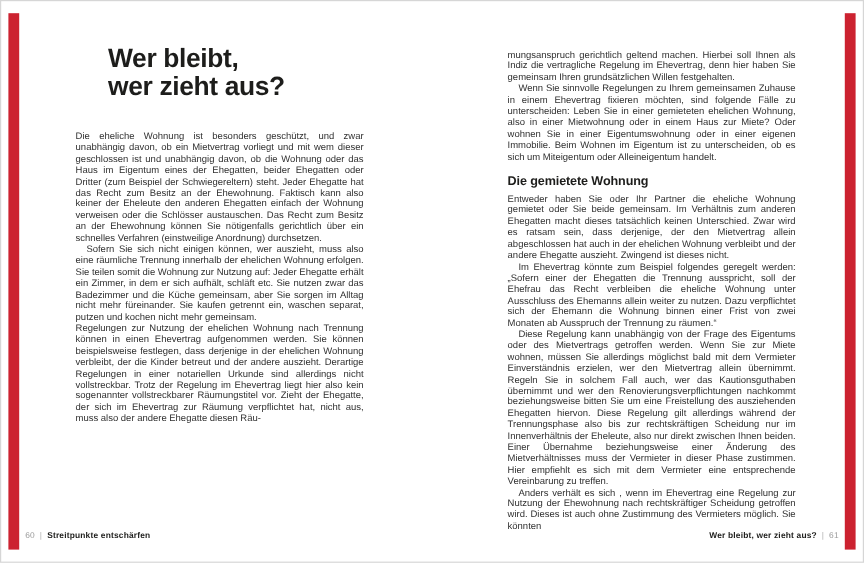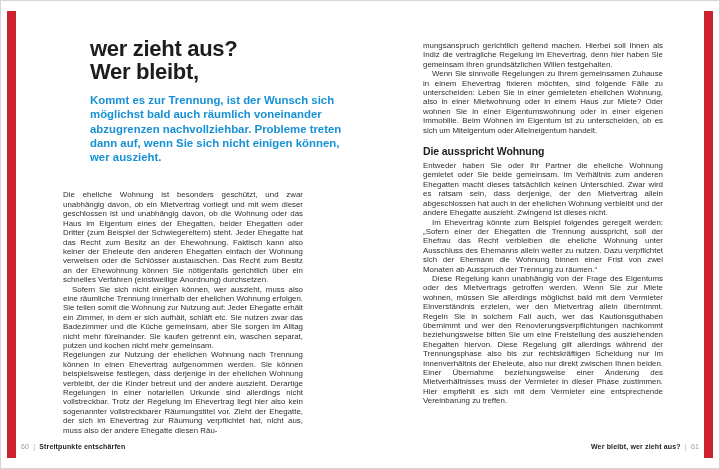--- a/index.html
+++ b/index.html
@@ -63,38 +63,38 @@
 </head>
 <body>
 
 <div class="frame">
 
   <div class="cover-edge left"></div>
   <div class="cover-edge right"></div>
 
   <div class="page-left">
     <h1>
+      <span>Wer bleibt,</span>
       <span>wer zieht aus?</span>
-      <span>Wer bleibt,</span>
     </h1>
-    <p class="lead">Kommt es zur Trennung, ist der Wunsch sich möglichst bald auch räumlich voneinander abzugrenzen nachvollziehbar. Probleme treten dann auf, wenn Sie sich nicht einigen können, wer auszieht.</p>
     <div class="bodycopy">
       <p>Die eheliche Wohnung ist besonders geschützt, und zwar unabhängig davon, ob ein Mietvertrag vorliegt und mit wem dieser geschlossen ist und unabhängig davon, ob die Wohnung oder das Haus im Eigentum eines der Ehegatten, beider Ehegatten oder Dritter (zum Beispiel der Schwiegereltern) steht. Jeder Ehegatte hat das Recht zum Besitz an der Ehewohnung. Faktisch kann also keiner der Eheleute den anderen Ehegatten einfach der Wohnung verweisen oder die Schlösser austauschen. Das Recht zum Besitz an der Ehewohnung können Sie nötigenfalls gerichtlich über ein schnelles Verfahren (einstweilige Anordnung) durchsetzen.</p>
       <p class="ind">Sofern Sie sich nicht einigen können, wer auszieht, muss also eine räumliche Trennung innerhalb der ehelichen Wohnung erfolgen. Sie teilen somit die Wohnung zur Nutzung auf: Jeder Ehegatte erhält ein Zimmer, in dem er sich aufhält, schläft etc. Sie nutzen zwar das Badezimmer und die Küche gemeinsam, aber Sie sorgen im Alltag nicht mehr füreinander. Sie kaufen getrennt ein, waschen separat, putzen und kochen nicht mehr gemeinsam.</p>
       <p>Regelungen zur Nutzung der ehelichen Wohnung nach Trennung können in einen Ehevertrag aufgenommen werden. Sie können beispielsweise festlegen, dass derjenige in der ehelichen Wohnung verbleibt, der die Kinder betreut und der andere auszieht. Derartige Regelungen in einer notariellen Urkunde sind allerdings nicht vollstreckbar. Trotz der Regelung im Ehevertrag liegt hier also kein sogenannter vollstreckbarer Räumungstitel vor. Zieht der Ehegatte, der sich im Ehevertrag zur Räumung verpflichtet hat, nicht aus, muss also der andere Ehegatte diesen Räu-</p>
     </div>
   </div>
 
   <div class="page-right">
     <p>mungsanspruch gerichtlich geltend machen. Hierbei soll Ihnen als Indiz die vertragliche Regelung im Ehevertrag, denn hier haben Sie gemeinsam Ihren grundsätzlichen Willen festgehalten.</p>
     <p class="ind">Wenn Sie sinnvolle Regelungen zu Ihrem gemeinsamen Zuhause in einem Ehevertrag fixieren möchten, sind folgende Fälle zu unterscheiden: Leben Sie in einer gemieteten ehelichen Wohnung, also in einer Mietwohnung oder in einem Haus zur Miete? Oder wohnen Sie in einer Eigentumswohnung oder in einer eigenen Immobilie. Beim Wohnen im Eigentum ist zu unterscheiden, ob es sich um Miteigentum oder Alleineigentum handelt.</p>
-    <h2>Die ausspricht Wohnung</h2>
+    <h2>Die gemietete Wohnung</h2>
     <p>Entweder haben Sie oder Ihr Partner die eheliche Wohnung gemietet oder Sie beide gemeinsam. Im Verhältnis zum anderen Ehegatten macht dieses tatsächlich keinen Unterschied. Zwar wird es ratsam sein, dass derjenige, der den Mietvertrag allein abgeschlossen hat auch in der ehelichen Wohnung verbleibt und der andere Ehegatte auszieht. Zwingend ist dieses nicht.</p>
     <p class="ind">Im Ehevertrag könnte zum Beispiel folgendes geregelt werden: „Sofern einer der Ehegatten die Trennung ausspricht, soll der Ehefrau das Recht verbleiben die eheliche Wohnung unter Ausschluss des Ehemanns allein weiter zu nutzen. Dazu verpflichtet sich der Ehemann die Wohnung binnen einer Frist von zwei Monaten ab Ausspruch der Trennung zu räumen.“</p>
     <p class="ind">Diese Regelung kann unabhängig von der Frage des Eigentums oder des Mietvertrags getroffen werden. Wenn Sie zur Miete wohnen, müssen Sie allerdings möglichst bald mit dem Vermieter Einverständnis erzielen, wer den Mietvertrag allein übernimmt. Regeln Sie in solchem Fall auch, wer das Kautionsguthaben übernimmt und wer den Renovierungsverpflichtungen nachkommt beziehungsweise bitten Sie um eine Freistellung des ausziehenden Ehegatten hiervon. Diese Regelung gilt allerdings während der Trennungsphase also bis zur rechtskräftigen Scheidung nur im Innenverhältnis der Eheleute, also nur direkt zwischen Ihnen beiden. Einer Übernahme beziehungsweise einer Änderung des Mietverhältnisses muss der Vermieter in dieser Phase zustimmen. Hier empfiehlt es sich mit dem Vermieter eine entsprechende Vereinbarung zu treffen.</p>
+    <p class="ind">Anders verhält es sich , wenn im Ehevertrag eine Regelung zur Nutzung der Ehewohnung nach rechtskräftiger Scheidung getroffen wird. Dieses ist auch ohne Zustimmung des Vermieters möglich. Sie könnten</p>
   </div>
 
   <div class="footer fl">
     <span class="num">60</span>
     <span class="sep">|</span>
     <span class="lbl">Streitpunkte entschärfen</span>
   </div>
   <div class="footer fr">
     <span class="lbl">Wer bleibt, wer zieht aus?</span>
     <span class="sep">|</span>

